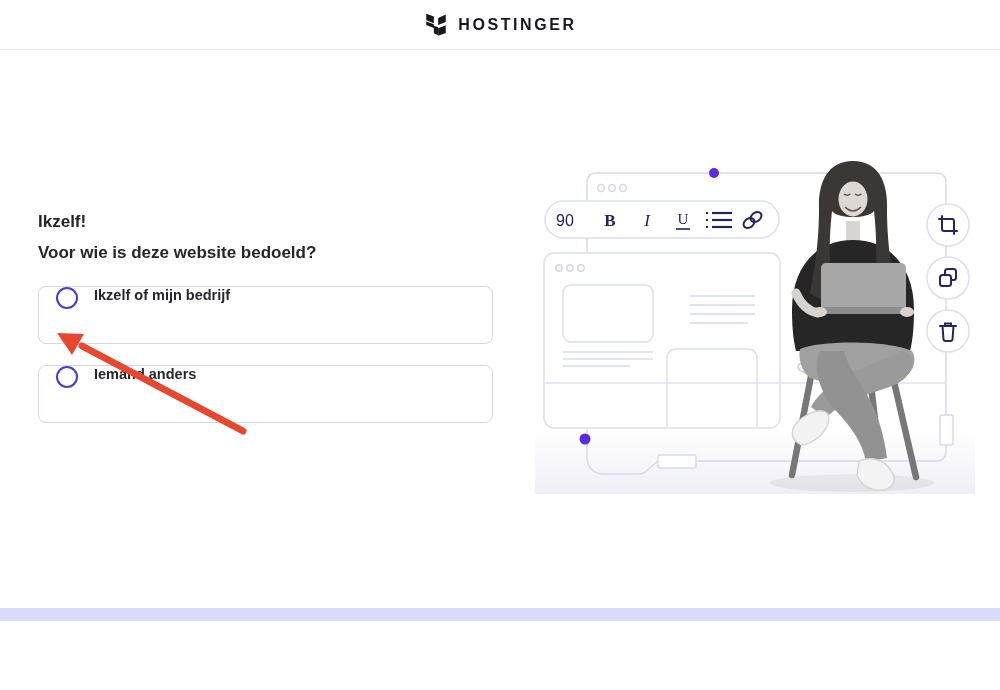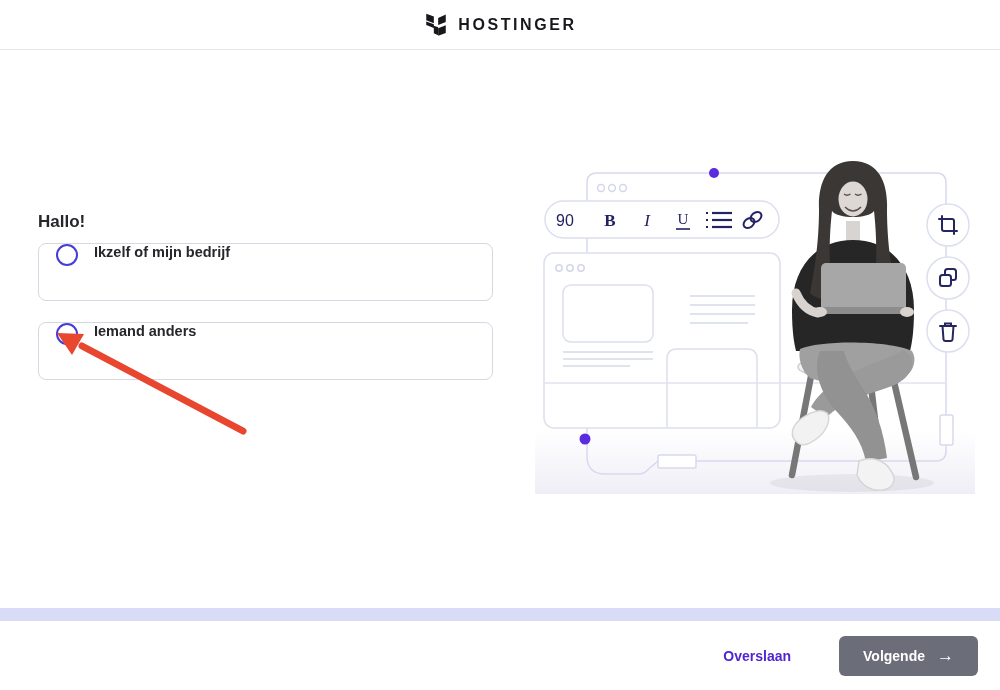--- a/index.html
+++ b/index.html
@@ -51,21 +51,22 @@
           <path d="M14 5.6 L21 2.3 V9.3 L14 12 Z"></path>
           <path d="M3 9.9 L10 12.6 V13.8 L14 15.3 V22.6 L10 20.9 V15.9 L3 13.2 Z" transform="translate(0,-1.2)"></path>
           <path d="M14 14.2 L21 11.5 V18.5 L14 21.2 Z" transform="translate(0,0.8)"></path>
         </g>
       </svg>
       <span class="brand-name">HOSTINGER</span>
     </div>
   </div>
 
   <div class="question-block">
-    <p class="greeting">Hallo!</p>
+    <p class="greeting">Ikzelf!</p>
+    <p class="question">Voor wie is deze website bedoeld?</p>
 
     <div class="option-card">
       <span class="radio"></span>
       <span class="option-label">Ikzelf of mijn bedrijf</span>
     </div>
 
     <div class="option-card">
       <span class="radio"></span>
       <span class="option-label">Iemand anders</span>
     </div>
@@ -203,21 +204,14 @@
     <circle cx="194" cy="28" r="5" fill="#5b2be0"></circle>
     <circle cx="65" cy="294" r="5.5" fill="#5b2be0"></circle>
   </svg>
 
   <svg class="overlay" width="1000" height="690">
     <line x1="243" y1="431" x2="82" y2="346" stroke="#e8462e" stroke-width="7" stroke-linecap="round"></line>
     <polygon points="57,333 84,334 72,355" fill="#e8462e"></polygon>
   </svg>
 
   <div class="progress-track"></div>
-  <div class="footer">
-    <a class="skip-link">Overslaan</a>
-    <button class="next-button">
-      <span>Volgende</span>
-      <span class="next-arrow">→</span>
-    </button>
-  </div>
 
 </div>
 
 </body></html>

